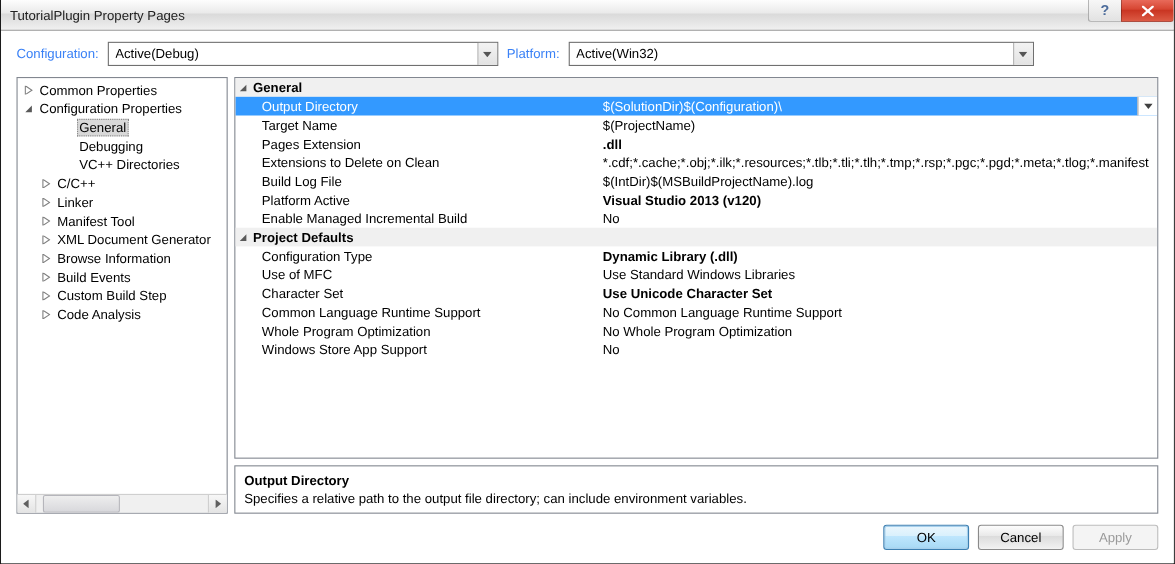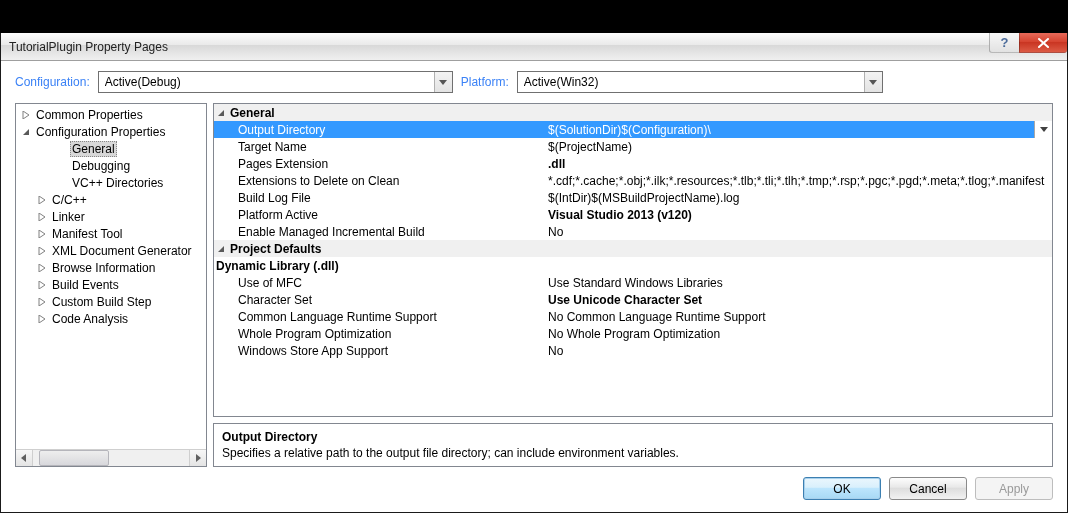--- a/index.html
+++ b/index.html
@@ -2,21 +2,21 @@
 <html><head>
 <meta charset="utf-8">
 <style>
   * { box-sizing: border-box; font-family: "Segoe UI", Tahoma, sans-serif; font-size: 12px; }
   body { margin: 0; background: #000; width: 1068px; height: 513px; overflow: hidden; }
   .window {
     position: absolute; inset: 0;
     background: #fff;
     border: 1px solid #1a1a1a;
     border-top: none;
-    display: flex; flex-direction: column; margin-top: 33px;
+    display: flex; flex-direction: column;
   }
   
   .titlebar {
     height: 28px; background: linear-gradient(#fdfdfd,#e9e9e9 45%,#d9d9d9 46%,#f0f0f0);
     border-bottom: 1px solid #9f9f9f;
     display: flex; align-items: center; padding-left: 8px;
     position: relative;
   }
   .titlebar .title { color: #222; }
   .winbtns { position: absolute; right: 0; top: 0; display: flex; height: 20px; }
@@ -33,21 +33,21 @@
   .client { flex:1; display:flex; flex-direction:column; padding: 10px 14px 12px 14px; background:#fff; }
 
   .toprow { display:flex; align-items:center; gap:8px; margin-bottom:10px; }
   .toprow label { color:#3b82f6; }
   .dropdown { position:relative; flex:0 0 auto; }
   .dropdown select, .cfgmgr {
     height: 22px; border:1px solid #707070; background:#fff; padding:1px 22px 1px 6px;
     appearance:none; -webkit-appearance:none;
   }
   .dropdown.config { width: 355px; }
-  .dropdown.platform { width: 366px; }
+  .dropdown.platform { width: 423px; }
   .dropdown .arrowbtn {
     position:absolute; right:1px; top:1px; bottom:1px; width:18px;
     background: linear-gradient(#f3f3f3,#e3e3e3); border-left:1px solid #b0b0b0;
     display:flex; align-items:center; justify-content:center; pointer-events:none;
   }
   .cfgmgr { width: 170px; background: linear-gradient(#fdfdfd,#e8e8e8 45%,#dcdcdc 46%,#f2f2f2);
             border:1px solid #8a8a8a; border-radius:3px; padding:0; cursor:pointer; }
 
   .mainarea { flex:1; display:flex; gap:6px; min-height:0; }
 
@@ -304,20 +304,21 @@
               </div>
               <div class="row group">
                 <span class="tri">
                   <svg class="tri-d" viewBox="0 0 8 8">
                     <path d="M7 1 L7 7 L1 7 Z" fill="#595959"></path>
                   </svg>
                 </span>
                 <span class="name">Project Defaults</span>
               </div>
               <div class="row prop">
+                <span class="name">Configuration Type</span>
                 <span class="val bold">Dynamic Library (.dll)</span>
               </div>
               <div class="row prop">
                 <span class="name">Use of MFC</span>
                 <span class="val">Use Standard Windows Libraries</span>
               </div>
               <div class="row prop">
                 <span class="name">Character Set</span>
                 <span class="val bold">Use Unicode Character Set</span>
               </div>

